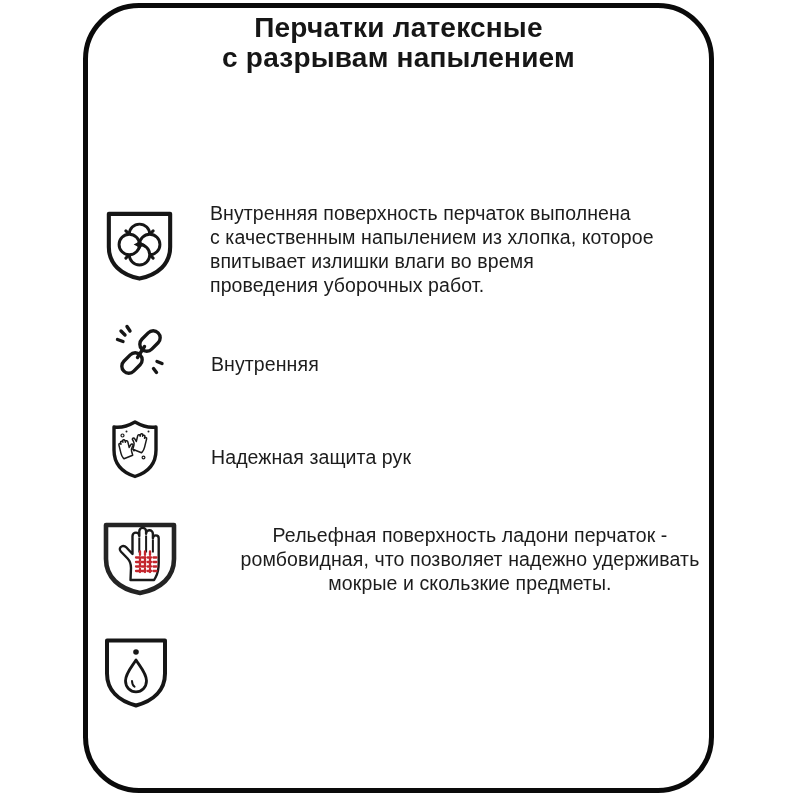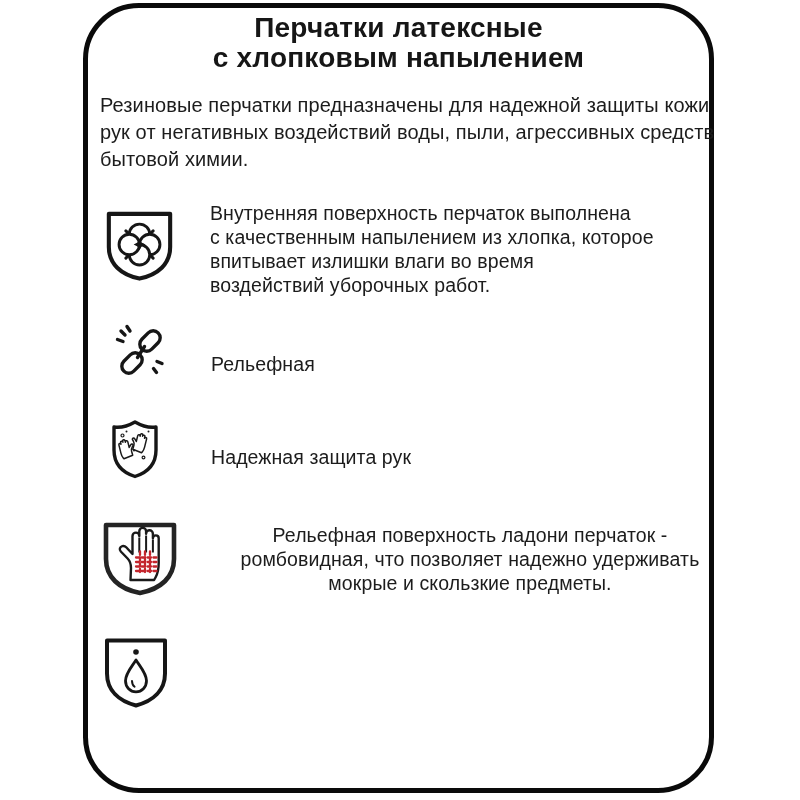--- a/index.html
+++ b/index.html
@@ -19,56 +19,53 @@
   svg{display:block;}
 </style>
 </head>
 <body>
 
 <div id="canvas">
 
   <div class="card"></div>
 
   <div class="title">Перчатки латексные
-с хлопковым напылением</div>
+с разрывам напылением</div>
 
-  <div class="intro">Резиновые перчатки предназначены для надежной защиты кожи
-рук от негативных воздействий воды, пыли, агрессивных средств
-бытовой химии.</div>
 
   <span class="ficon" style="left:103px;top:209px;">
     <svg width="73" height="73" viewBox="0 0 73 75">
       <path d="M5,5 H68 V39 C68,56.5 55.5,67.5 36.5,71.5 C17.5,67.5 5,56.5 5,39 Z" fill="none" stroke="#161616" stroke-width="4.2" stroke-linejoin="round"></path>
       <g stroke="#161616" stroke-width="3" fill="#ffffff">
         <path d="M46.5,26.5 L50.5,22.5 M26.5,26.5 L22.5,22.5 M26.5,46.5 L22.5,50.5 M46.5,46.5 L50.5,50.5" stroke-linecap="round"></path>
         <circle cx="36.5" cy="26" r="10.5"></circle>
         <circle cx="47" cy="36.5" r="10.5"></circle>
         <circle cx="36.5" cy="47" r="10.5"></circle>
         <circle cx="26" cy="36.5" r="10.5"></circle>
       </g>
       <path d="M36.5,30.5 L38.6,34.4 L42.5,36.5 L38.6,38.6 L36.5,42.5 L34.4,38.6 L30.5,36.5 L34.4,34.4 Z" fill="#141414"></path>
     </svg>
   </span>
   <div class="ftext t1">Внутренняя поверхность перчаток выполнена
 с качественным напылением из хлопка, которое
 впитывает излишки влаги во время
-воздействий уборочных работ.</div>
+проведения уборочных работ.</div>
 
   <span class="ficon" style="left:111px;top:320px;">
     <svg width="60" height="64" viewBox="0 0 60 64">
       <g fill="none" stroke="#161616" stroke-width="3.4" stroke-linecap="round" stroke-linejoin="round">
         <rect x="-11.5" y="-7" width="23" height="14" rx="7" transform="translate(39,21) rotate(-45)"></rect>
         <rect x="-11.5" y="-7" width="23" height="14" rx="7" transform="translate(21,43) rotate(-45)"></rect>
         <path d="M26.5,37.5 L33.5,26.5"></path>
         <path d="M10,11 L14,15 M6.5,19.5 L12,21.5 M16,6.5 L19,11"></path>
         <path d="M46,41.5 L51,43.5 M42.5,48.5 L45.5,52.5"></path>
       </g>
     </svg>
   </span>
-  <div class="ftext t2">Рельефная</div>
+  <div class="ftext t2">Внутренняя</div>
 
   <span class="ficon" style="left:110px;top:418px;">
     <svg width="50" height="62" viewBox="0 0 50 60">
       <defs>
         <path id="mini-hand" d="M3.5,19 L3.6,14.8 C3.6,13.2 3.2,12.2 2.4,11.4 L0.9,9.8 C0.3,9.1 0.6,8.1 1.5,7.9 C2,7.8 2.5,8 2.9,8.4 L5,10.6 L5,4.6 C5,3.9 5.5,3.4 6.2,3.4 C6.9,3.4 7.4,3.9 7.4,4.6 L7.4,3 C7.4,2.3 7.9,1.8 8.6,1.8 C9.3,1.8 9.8,2.3 9.8,3 L9.8,3.9 C9.8,3.2 10.3,2.7 11,2.7 C11.7,2.7 12.2,3.2 12.2,3.9 L12.2,5.5 C12.2,4.9 12.7,4.5 13.3,4.5 C13.9,4.5 14.4,5 14.4,5.6 L14.4,14 C14.4,16.4 14,17.9 13.3,19.3 L12.8,20.3 Z"></path>
       </defs>
       <path d="M25,3 C18,7 10,9 4,8 L4,31 C4,45 12.5,53.5 25,57.5 C37.5,53.5 46,45 46,31 L46,8 C40,9 32,7 25,3 Z" fill="none" stroke="#161616" stroke-width="3.4" stroke-linejoin="round"></path>
       <g fill="#ffffff" stroke="#1a1a1a" stroke-width="1.5" stroke-linejoin="round">
         <use href="#mini-hand" transform="translate(24,11) rotate(14)"></use>
         <use href="#mini-hand" transform="translate(21.5,17) scale(-1,1) rotate(14)"></use>

